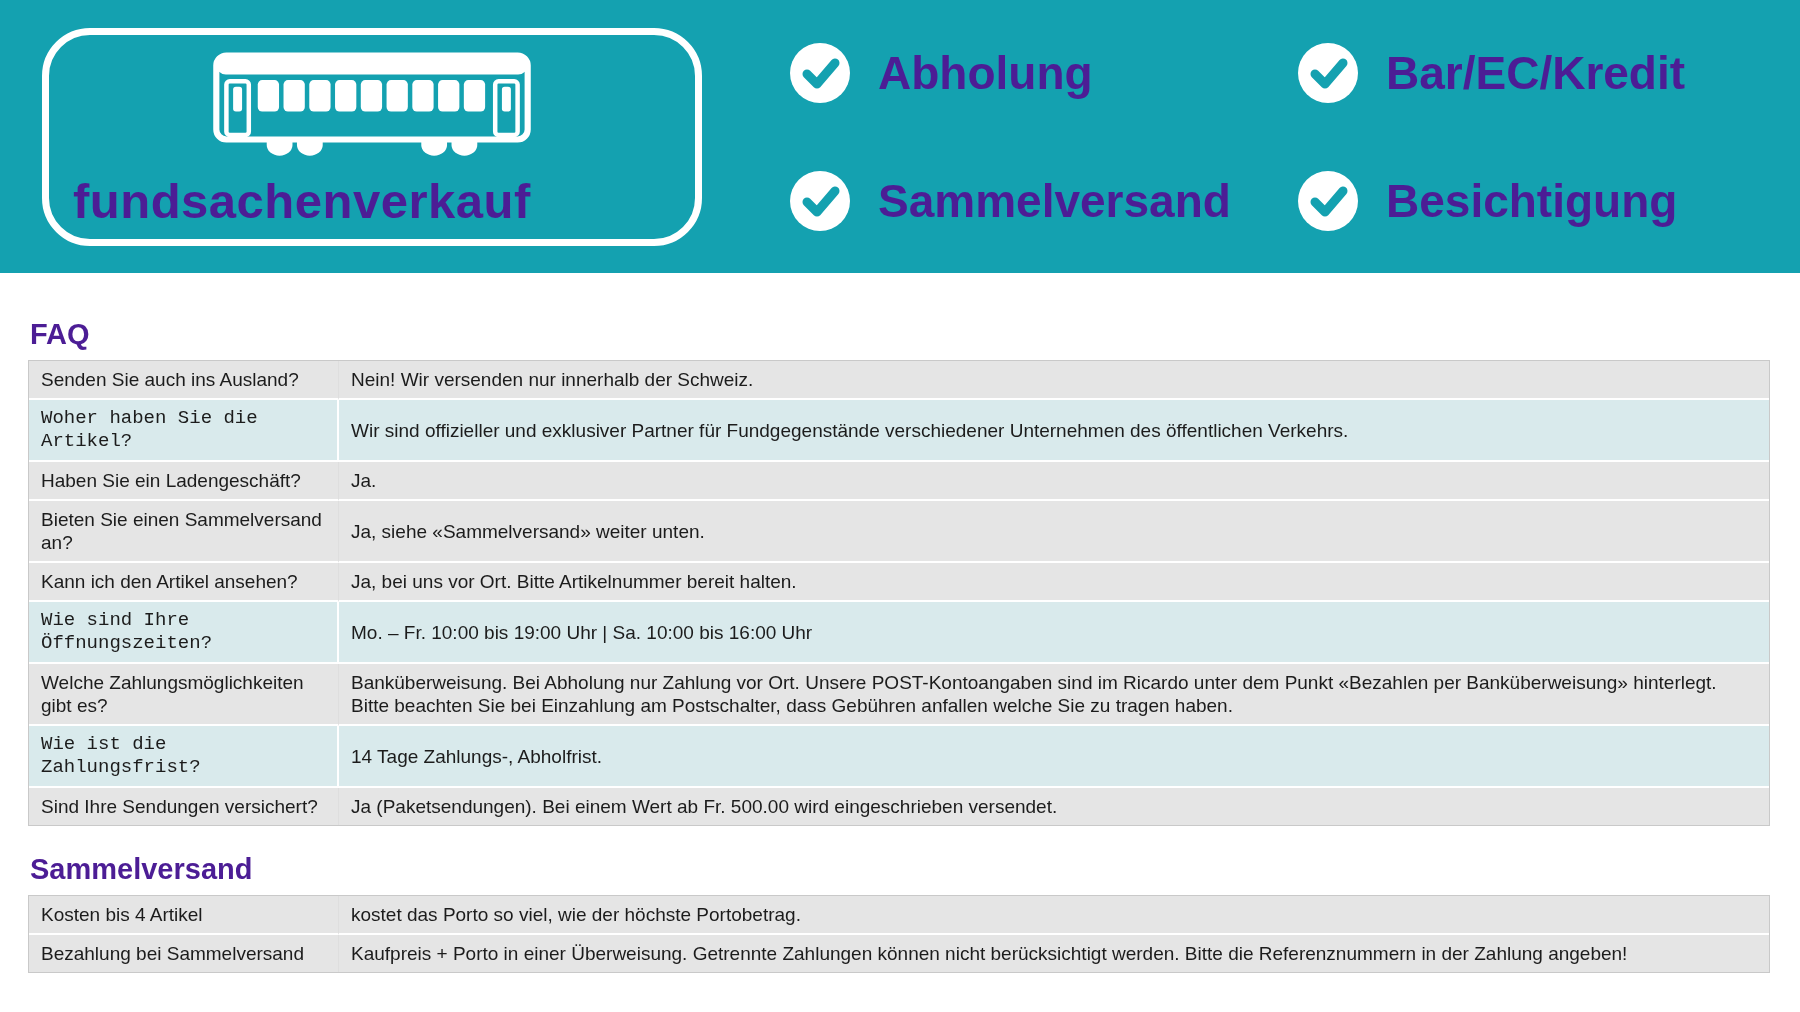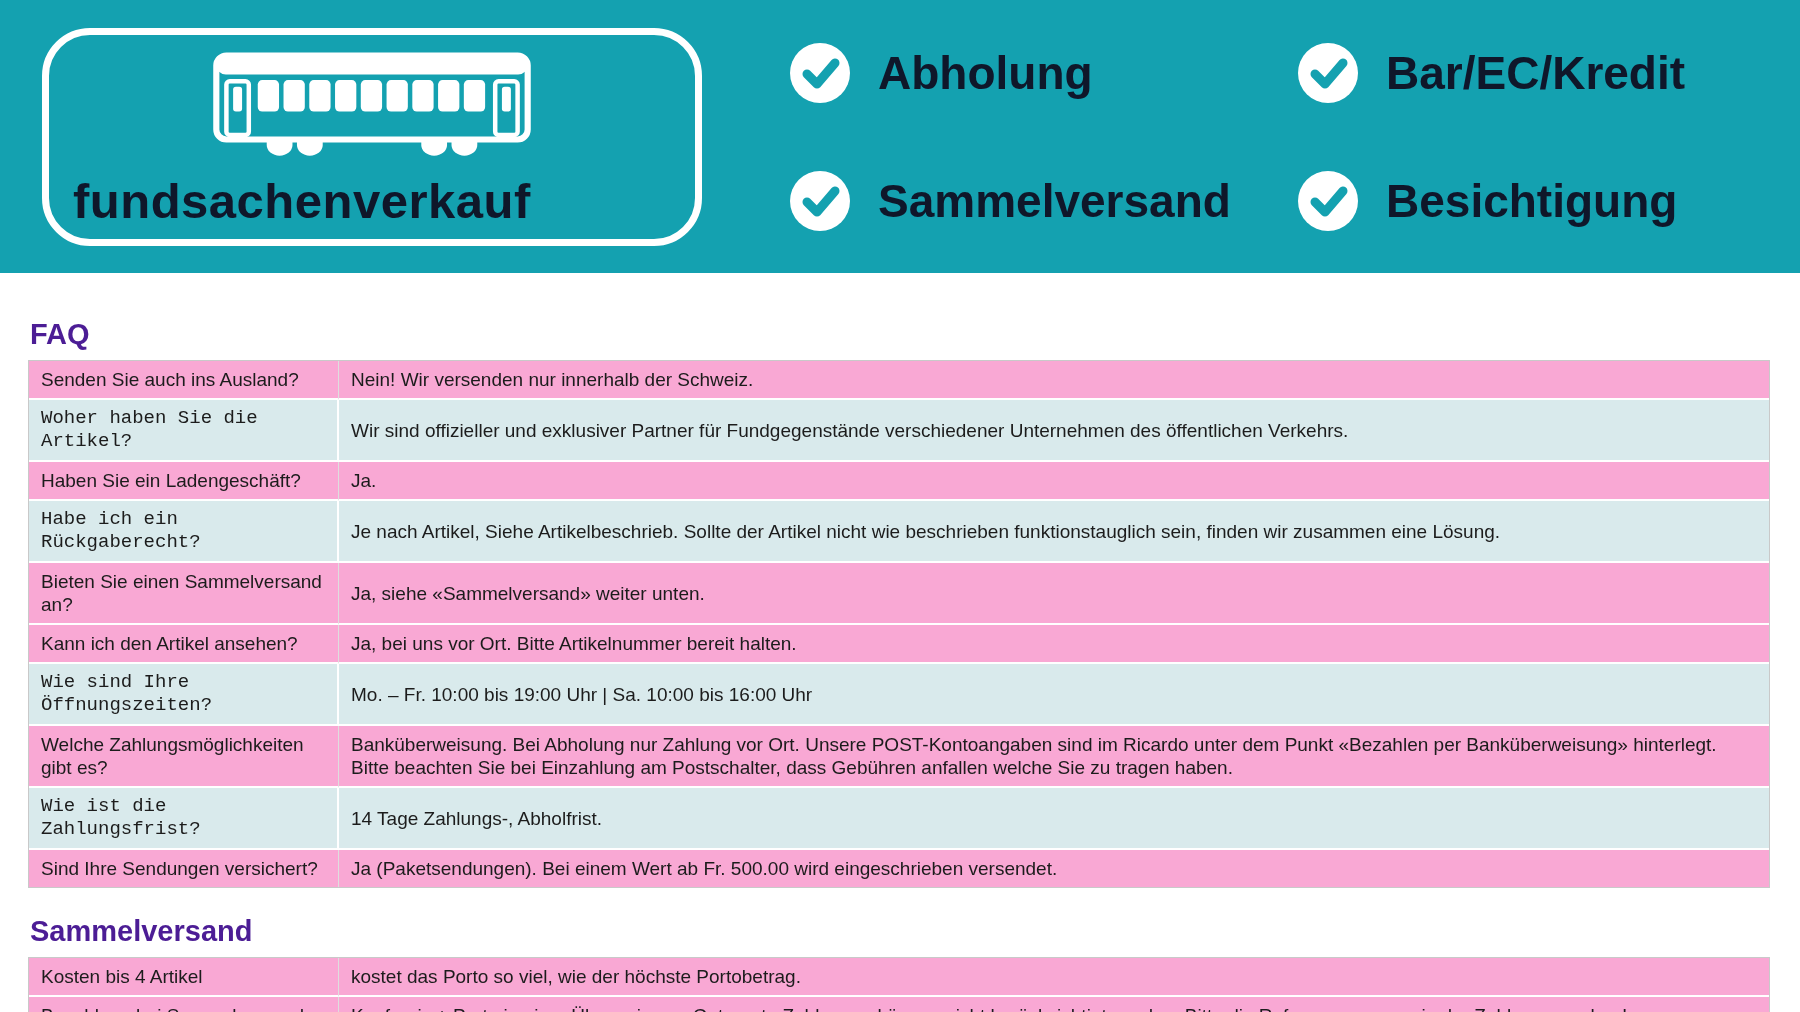--- a/index.html
+++ b/index.html
@@ -22,47 +22,47 @@
   }
   .logo{
     flex:none;margin-left:42px;width:660px;height:218px;
     border:7px solid #fff;border-radius:48px;
     padding:16px 24px 12px 24px;
     display:flex;flex-direction:column;
   }
   .logo svg.train{width:100%;height:112px;display:block;}
   .logo-text{
     margin-top:auto;
-    color:#0f172a;font-weight:bold;font-size:49px;line-height:52px;
+    color:#4c1d95;font-weight:bold;font-size:49px;line-height:52px;
     letter-spacing:.5px;white-space:nowrap;
   }
   .features{
     margin-left:88px;
     display:grid;grid-template-columns:508px auto;
     row-gap:68px;align-items:center;
   }
   .feature{display:flex;align-items:center;}
   .check-badge{flex:none;width:60px;height:60px;display:block;}
   .check-badge svg{display:block;}
   .feature-label{
-    margin-left:28px;color:#0f172a;font-weight:bold;font-size:46px;line-height:1;
+    margin-left:28px;color:#4c1d95;font-weight:bold;font-size:46px;line-height:1;
     white-space:nowrap;
   }
 
   
   main{padding:0 30px 0 28px;}
   h2.section-title{
     color:#4c1d95;font-size:29px;line-height:33px;font-weight:bold;
     margin:45px 0 9px 2px;
   }
   h2.section-title.second{margin-top:27px;}
 
   table.qa{
     width:100%;border:1px solid var(--border);
-    border-collapse:separate;border-spacing:0;background:#f9a8d4;
+    border-collapse:separate;border-spacing:0;background:#e5e5e5;
   }
   table.qa td{
     font-size:19px;line-height:23px;padding:7px 12px;
     vertical-align:middle;border-bottom:2px solid #fff;
   }
   table.qa tr:last-child td{border-bottom:none;}
   table.qa td.q{width:310px;border-right:1px solid #dedede;}
   table.qa tr.alt td{background:var(--row-alt);}
   table.qa tr.alt td.q{border-right:2px solid #fff;font-family:Liberation Mono, monospace;}
   table.qa td.a.bold{font-weight:normal;}
@@ -150,24 +150,20 @@
           <td class="a bold">Nein! Wir versenden nur innerhalb der Schweiz.</td>
         </tr>
         <tr class="alt">
           <td class="q">Woher haben Sie die Artikel?</td>
           <td class="a">Wir sind offizieller und exklusiver Partner für Fundgegenstände verschiedener Unternehmen des öffentlichen Verkehrs.</td>
         </tr>
         <tr>
           <td class="q">Haben Sie ein Ladengeschäft?</td>
           <td class="a">Ja.</td>
         </tr>
-        <tr class="alt">
-          <td class="q">Habe ich ein Rückgaberecht?</td>
-          <td class="a">Je nach Artikel, Siehe Artikelbeschrieb. Sollte der Artikel nicht wie beschrieben funktionstauglich sein, finden wir zusammen eine Lösung.</td>
-        </tr>
         <tr>
           <td class="q">Bieten Sie einen Sammelversand an?</td>
           <td class="a">Ja, siehe «Sammelversand» weiter unten.</td>
         </tr>
         <tr>
           <td class="q">Kann ich den Artikel ansehen?</td>
           <td class="a">Ja, bei uns vor Ort. Bitte Artikelnummer bereit halten.</td>
         </tr>
         <tr class="alt">
           <td class="q">Wie sind Ihre Öffnungszeiten?</td>

